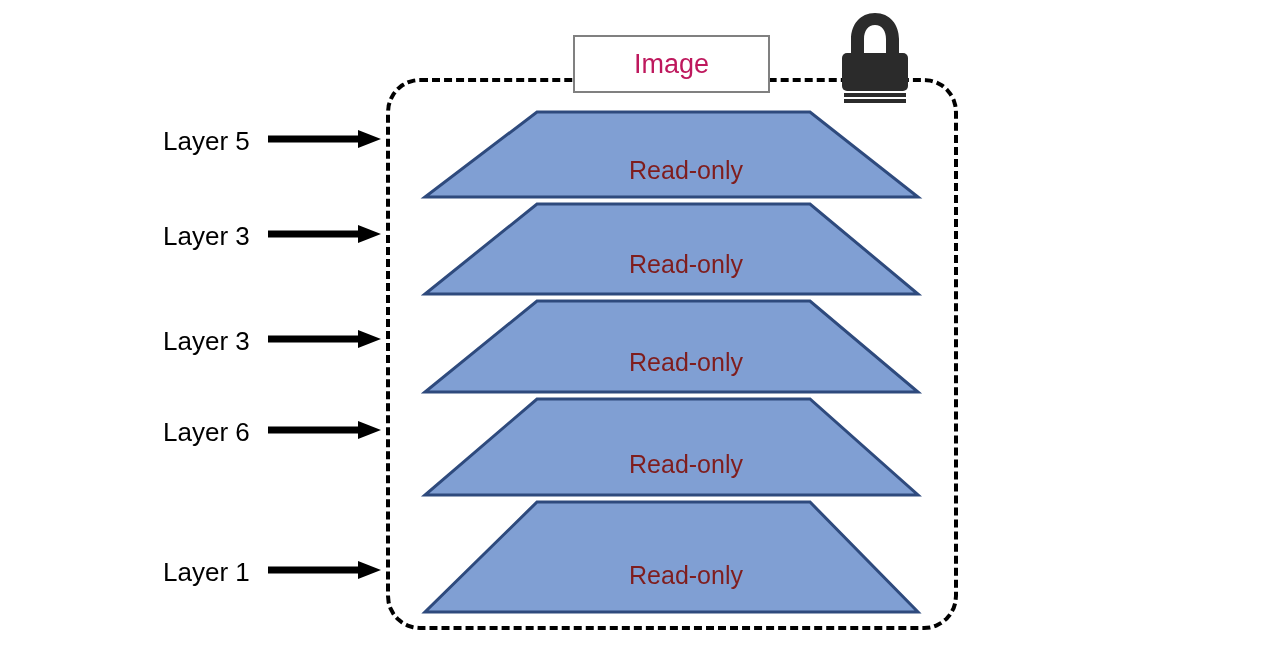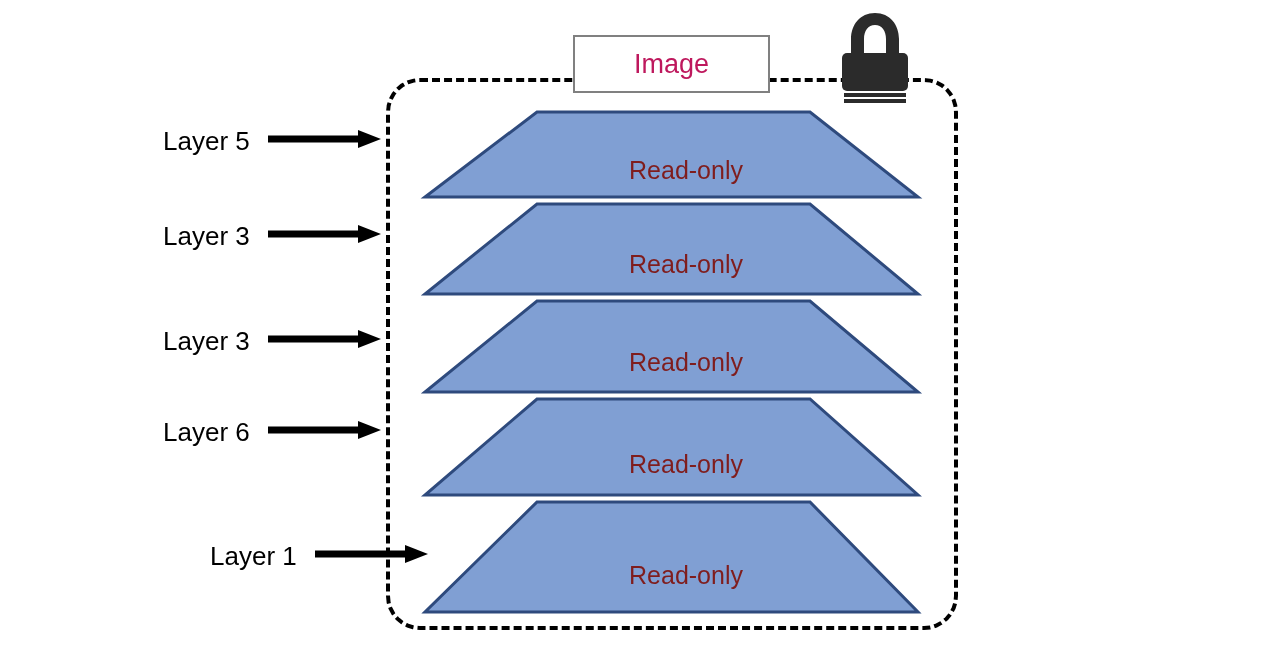--- a/index.html
+++ b/index.html
@@ -192,21 +192,21 @@
   </div>
 
   <div class="callout" style="left:163px; top:419px;">
     <span class="callout-text">Layer 6</span>
     <svg class="callout-arrow" width="115" height="22" viewBox="0 0 115 22" style="left:105px;">
       <line x1="0" y1="11" x2="92" y2="11" stroke="#000000" stroke-width="7"></line>
       <polygon points="90,2 113,11 90,20" fill="#000000"></polygon>
     </svg>
   </div>
 
-  <div class="callout" style="left:163px; top:543px;margin-left:47px;">
+  <div class="callout" style="left:163px; top:559px;">
     <span class="callout-text">Layer 1</span>
     <svg class="callout-arrow" width="115" height="22" viewBox="0 0 115 22" style="left:105px;">
       <line x1="0" y1="11" x2="92" y2="11" stroke="#000000" stroke-width="7"></line>
       <polygon points="90,2 113,11 90,20" fill="#000000"></polygon>
     </svg>
   </div>
 
 </div>
 
 </body></html>

